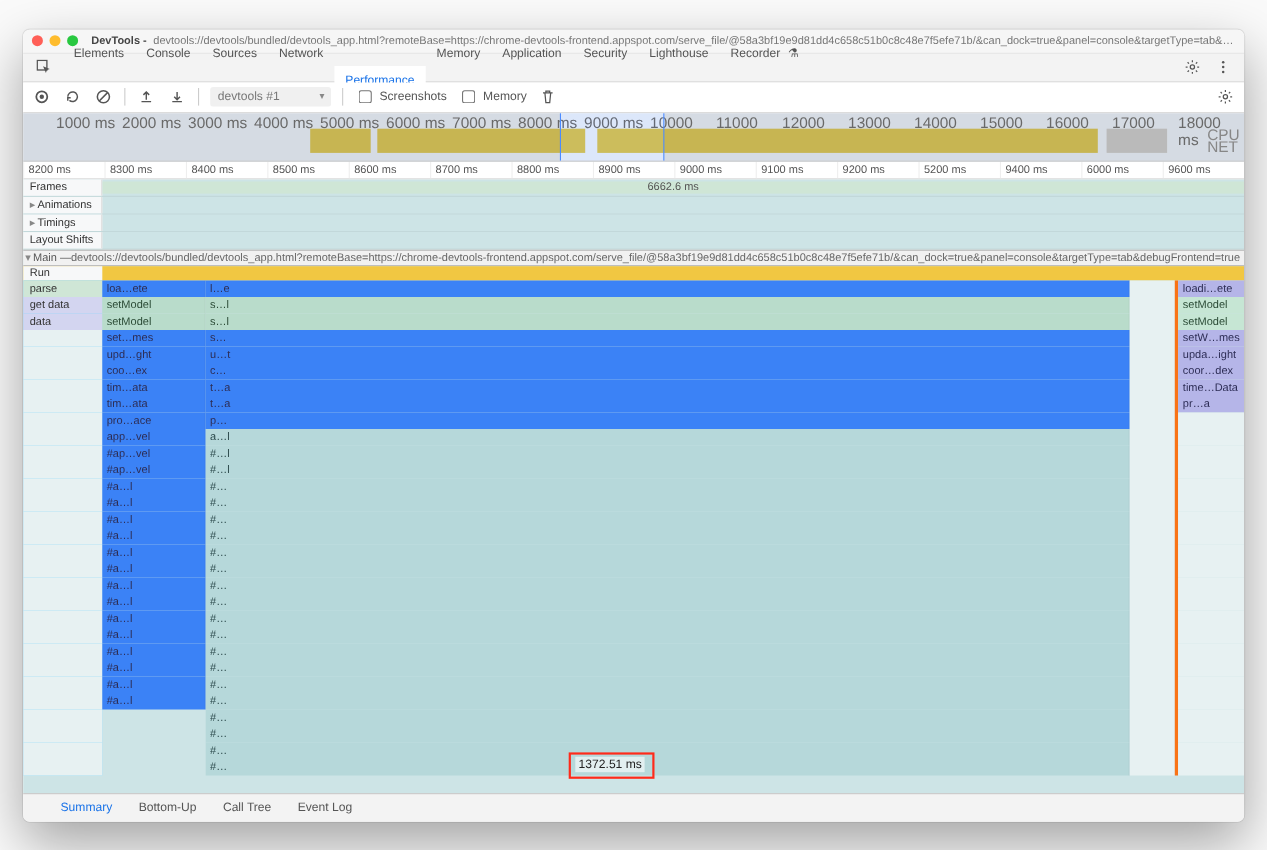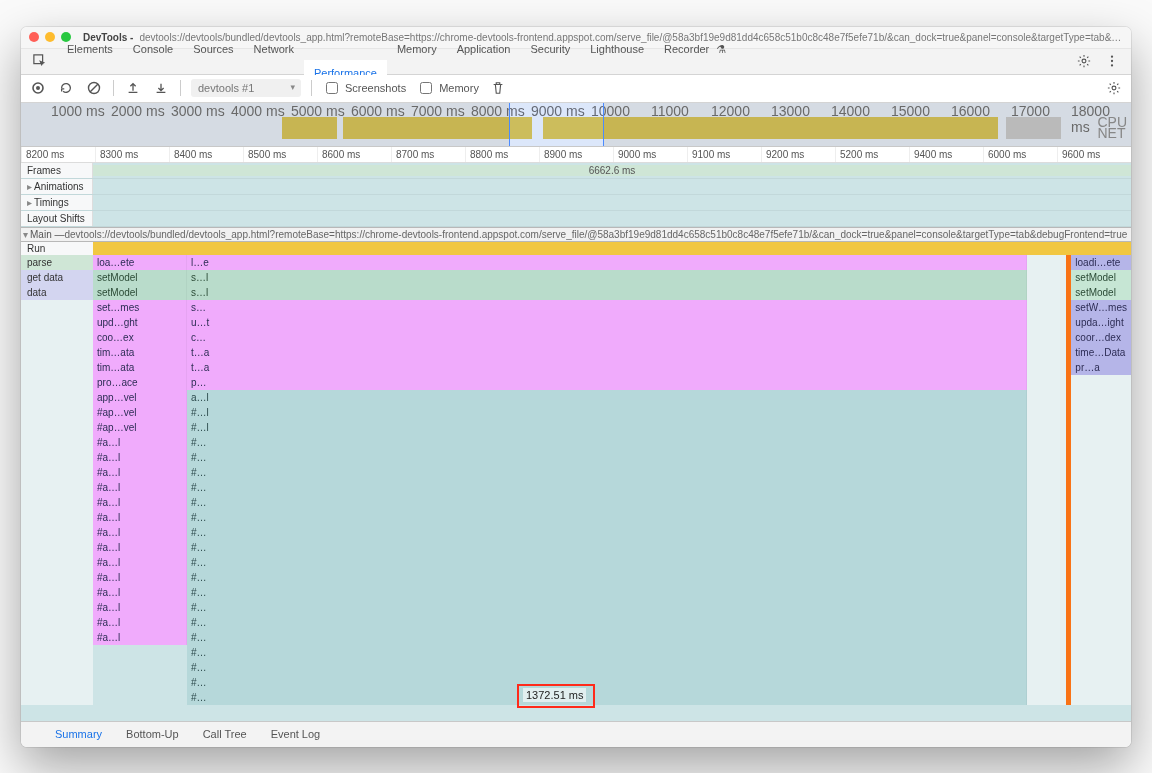--- a/index.html
+++ b/index.html
@@ -143,23 +143,23 @@
   .flame-grid { display:flex; }
   .flame-left { width:72px; flex:0 0 auto; background:#7dd3fc; }
   .flame-left .cell { height:15px; line-height:15px; padding-left:6px; white-space:nowrap; overflow:hidden; text-overflow:ellipsis;}
   .flame-left .cell.green { background:#cfe6d6;}
   .flame-left .cell.blue  { background:#d3d5f0;}
   .flame-right-wrap { flex:1; display:flex; }
   .flame-col { position:relative; }
   .flame-col.colA { flex:0 0 94px; }
   .flame-col.colB { flex:0 0 840px; }
   .flame-col.colC { flex:1; background:#e7f1f2;}
-  .flame-col.side { flex:0 0 55px; border-left:5px solid #f97316;}
+  .flame-col.side { flex:0 0 55px; border-left:3px solid #f97316;}
   .bar { height:15px; line-height:15px; font-size:10px; padding:0 4px; white-space:nowrap; overflow:hidden; text-overflow:ellipsis; border-right:1px solid rgba(0,0,0,0.04);}
-  .bar.purple { background:#f0abfc; color:#2d2d55;}
+  .bar.purple { background:#3b82f6; color:#2d2d55;}
   .bar.green  { background:#b9dccb; color:#2a4a35;}
   .bar.teal   { background:#b6d8da; color:#2c4a4c;}
   .flame-col.side .bar { border-right:none; }
   .flame-col.side .bar.purple { background:#b5b5e8;}
   .flame-col.side .bar.green  { background:#c6e6d4;}
   .flame-col.side .bar.strip  { background: #e7f1f2; height:15px;}
   .highlight-box { position:absolute; border:2px solid #ff2a1a; pointer-events:none; }
 
   
   .details {

